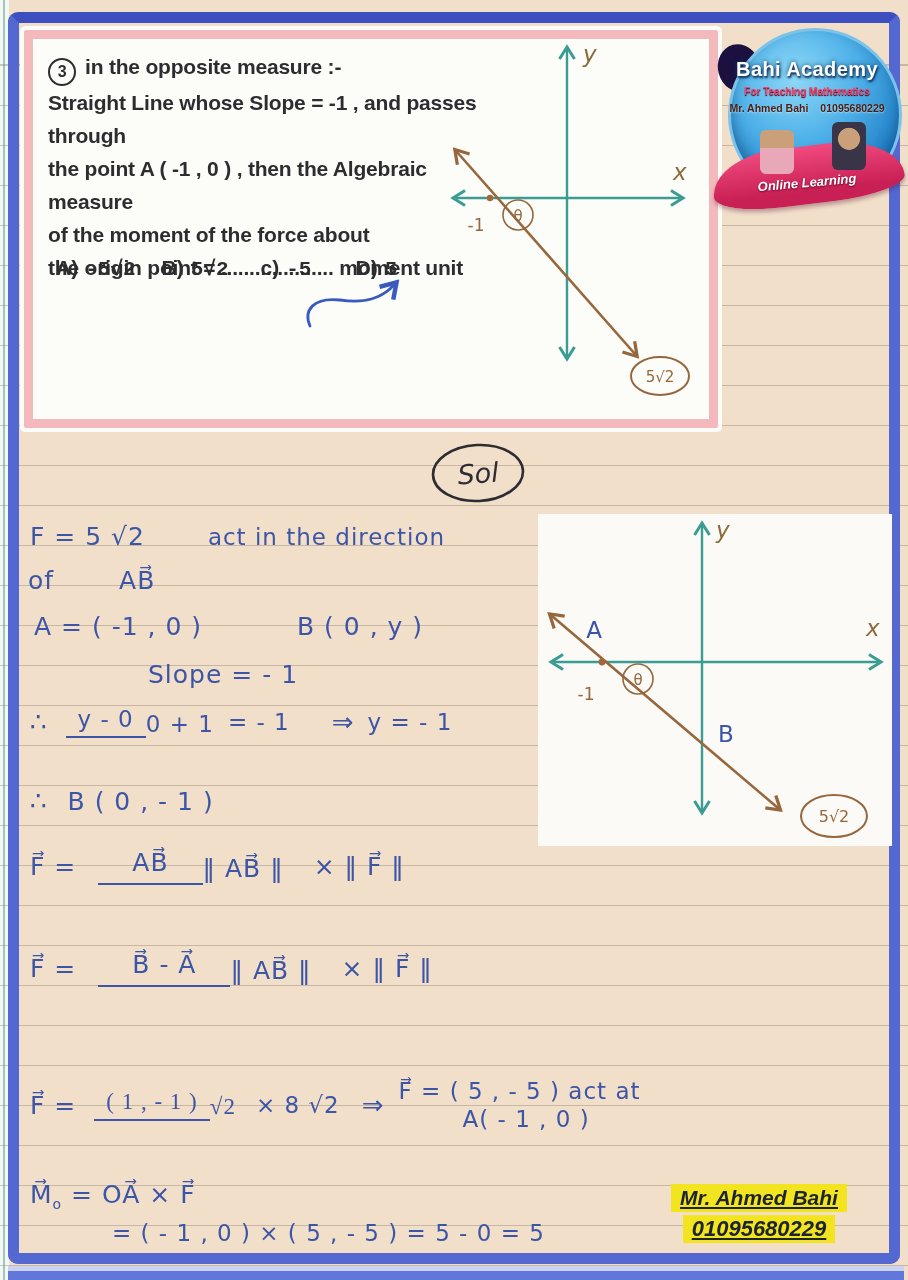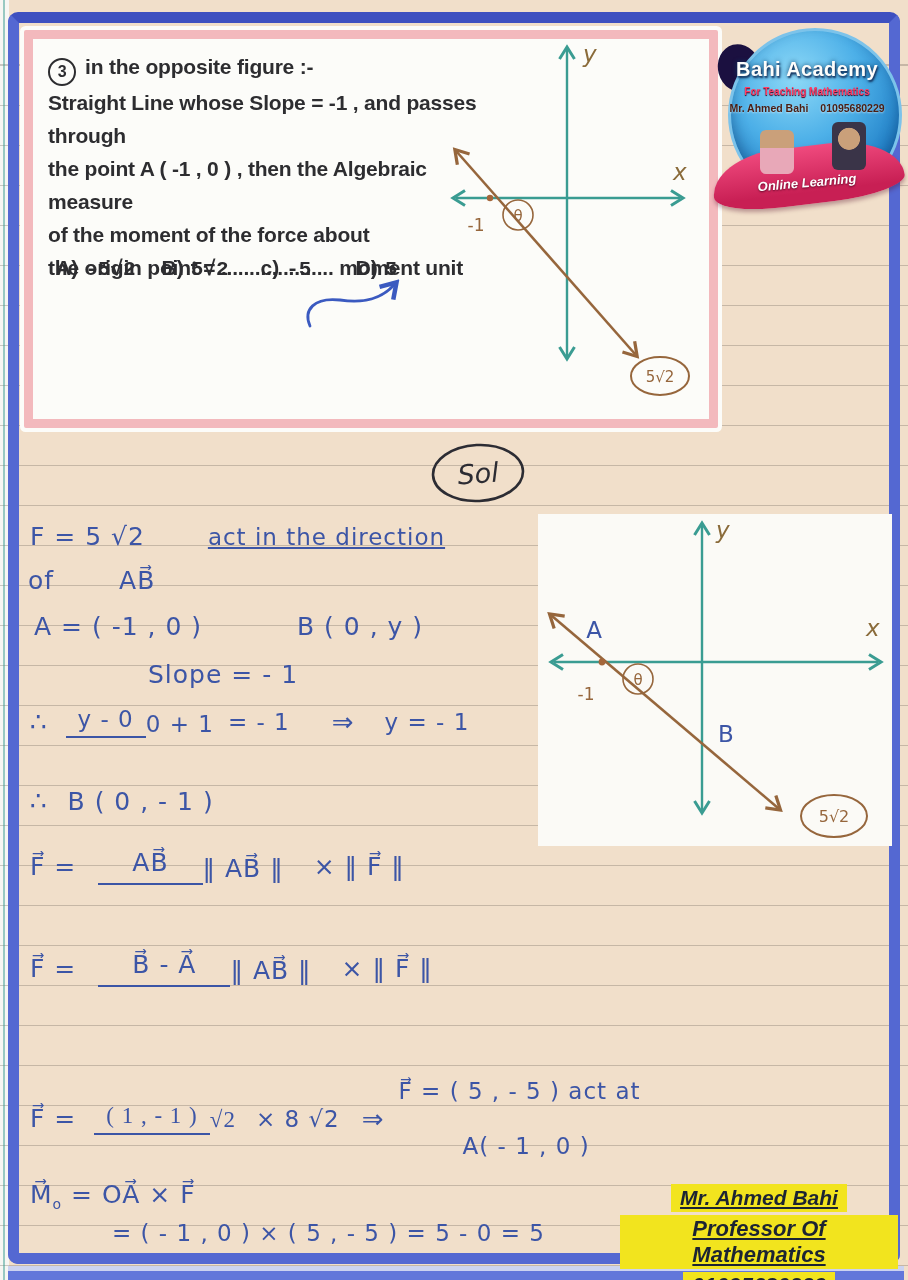--- a/index.html
+++ b/index.html
@@ -79,21 +79,21 @@
 <div class="page">
   <div class="white-margin"></div>
   <div class="ruled"></div>
   <div class="margin-line"></div>
   <div class="frame"></div>
   <div class="bottom-outer"></div>
 
   <div class="problem-box"></div>
   <div class="p-text">
     <div>
-      <span class="qnum">3</span><span>in the opposite figure :-</span>
+      <span class="qnum">3</span><span>in the opposite measure :-</span>
     </div>
     <div>Straight Line whose Slope = -1 , and passes through</div>
     <div>the point A ( -1 , 0 ) , then the Algebraic measure</div>
     <div>of the moment of the force about</div>
     <div>the origin point = .................... moment unit</div>
   </div>
 
   <div class="choices">
     <span class="choice">
       <span class="c-label">A)</span>
@@ -185,41 +185,41 @@
       <text x="48" y="186" text-anchor="middle" font-size="17" fill="#96663c" font-family="DejaVu Sans">-1</text>
       <text x="178" y="24" font-size="23" font-style="italic" fill="#8a6b3a" font-family="DejaVu Sans">y</text>
       <text x="328" y="122" font-size="23" font-style="italic" fill="#8a6b3a" font-family="DejaVu Sans">x</text>
       <ellipse cx="296" cy="302" rx="33" ry="21" fill="none" stroke="#96663c" stroke-width="2"></ellipse>
       <text x="296" y="308" text-anchor="middle" font-size="16" fill="#96663c" font-family="DejaVu Sans">5√2</text>
     </svg>
   </div>
 
   <div class="hw big" style="left:30px;top:522px;">
     <span>F = 5 √2</span>
-    <span style="margin-left:54px;font-size:23px;text-decoration:underline;">act in the direction</span>
+    <span style="margin-left:54px;font-size:23px;">act in the direction</span>
   </div>
   <div class="hw big" style="left:28px;top:566px;">
     <span>of</span>
     <span style="margin-left:56px;">AB⃗</span>
   </div>
   <div class="hw big" style="left:34px;top:612px;">
     <span>A = ( -1 , 0 )</span>
     <span style="margin-left:86px;">B ( 0 , y )</span>
   </div>
   <div class="hw big" style="left:148px;top:660px;">Slope = - 1</div>
 
   <div class="hw hw-row" style="left:30px;top:706px;">
     <span style="font-size:26px;">∴</span>
     <span class="frac" style="margin-left:18px;">
       <span class="num">y - 0</span>
       <span class="den">0 + 1</span>
     </span>
     <span style="margin-left:14px;">= - 1</span>
     <span style="margin-left:42px;font-size:26px;">⇒</span>
-    <span style="margin-left:30px;">y = - 1</span>
+    <span style="margin-left:13px;">y = - 1</span>
   </div>
 
   <div class="hw big hw-row" style="left:30px;top:786px;">
     <span style="font-size:26px;">∴</span>
     <span style="margin-left:20px;text-align:center;">B ( 0 , - 1 )</span>
   </div>
 
   <div class="hw hw-row big" style="left:30px;top:848px;">
     <span>F⃗ =</span>
     <span class="frac fracwide" style="margin-left:22px;">
@@ -241,27 +241,26 @@
   <div class="hw hw-row" style="left:30px;top:1078px;">
     <span class="big">F⃗ =</span>
     <span class="frac" style="margin-left:18px;font-family:Liberation Serif, serif;">
       <span class="num">( 1 , - 1 )</span>
       <span class="den">√2</span>
     </span>
     <span style="margin-left:20px;">× 8 √2</span>
     <span style="margin-left:22px;font-size:26px;">⇒</span>
     <span style="margin-left:14px;display:inline-flex;flex-direction:column;">
       <span>F⃗ = ( 5 , - 5 ) act at</span>
-      <span style="margin-left:64px;margin-top:29px;">A( - 1 , 0 )</span>
+      <span style="margin-left:64px;margin-top:2px;">A( - 1 , 0 )</span>
     </span>
   </div>
 
   <div class="hw big" style="left:30px;top:1180px;">
     <span>M⃗</span><sub class="subo">o</sub><span> = OA⃗ × F⃗</span>
   </div>
   <div class="hw" style="left:112px;top:1220px;">= ( - 1 , 0 ) × ( 5 , - 5 ) = 5 - 0 = 5</div>
 
   <div class="contact">
     <div><span class="hl" style="font-size:21px;">Mr. Ahmed Bahi</span></div>
-    <div><span class="hl">Professor Of Mathematics</span></div>
     <div><span class="hl">01095680229</span></div>
   </div>
 </div>
 
 </body></html>

